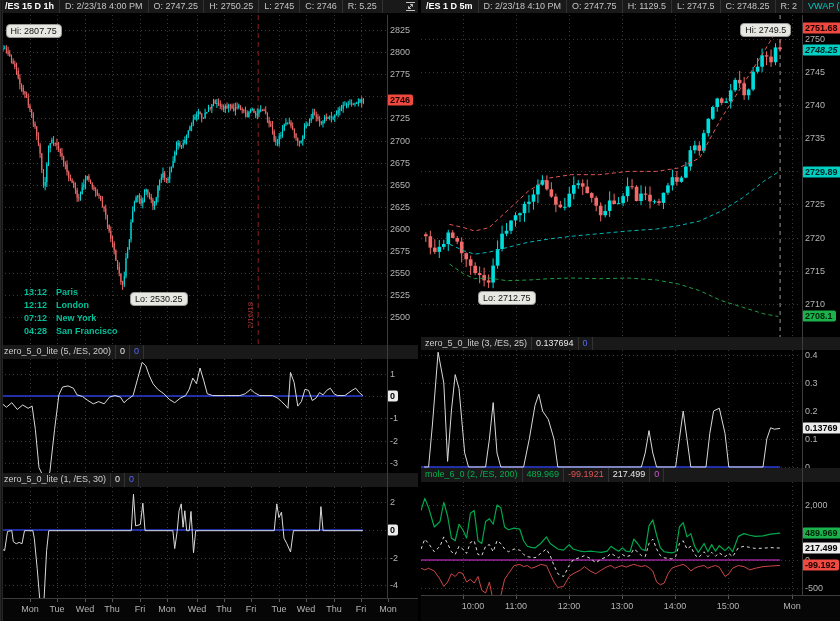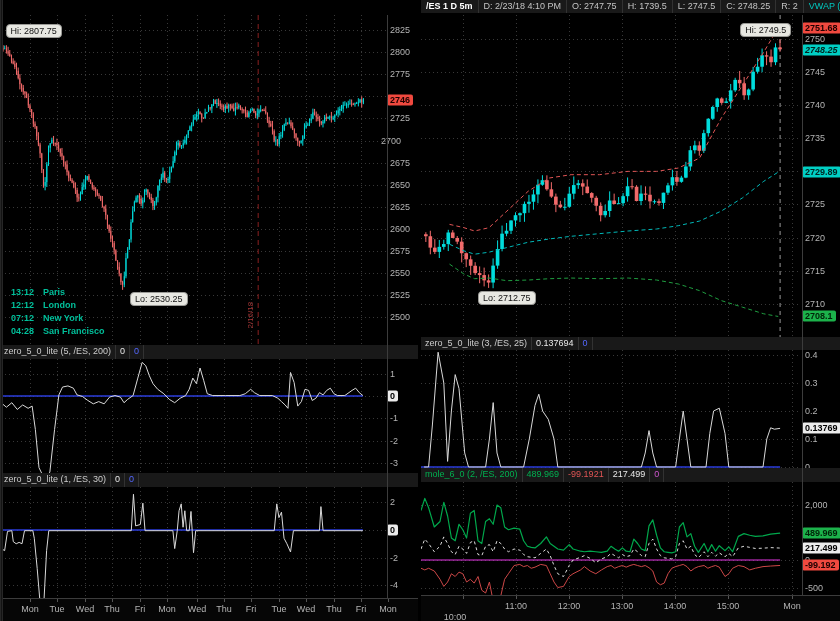--- a/index.html
+++ b/index.html
@@ -47,20 +47,37 @@
   .rotdate{position:absolute;font-size:8px;color:#a03434;transform:rotate(-90deg);
     transform-origin:center;white-space:nowrap;}
   .vsep{position:absolute;width:1px;background:#3c3c3c;}
 </style>
 </head>
 <body>
 
 <div class="screen">
 
   <section class="panel" id="panel-0" style="left: 0px; width: 418px;">
+    <header class="hdr">
+      <span class="sym">/ES 15 D 1h</span>
+      <span class="hfields">
+          <span class="hfield">D: 2/23/18 4:00 PM</span>
+          <span class="hfield">O: 2747.25</span>
+          <span class="hfield">H: 2750.25</span>
+          <span class="hfield">L: 2745</span>
+          <span class="hfield">C: 2746</span>
+          <span class="hfield">R: 5.25</span>
+        </span>
+      <span class="spacer"></span>
+      <span class="expand">
+        <svg width="11" height="11" style="position:static">
+          <path d="M1 1.5 H10 M1 9.5 H10 M3.5 7.5 L7.5 3.5 M7.5 3.5 h-2.3 M7.5 3.5 v2.3 M3.5 7.5 h2.3 M3.5 7.5 v-2.3" stroke="#c0c0c0" stroke-width="1" fill="none"></path>
+        </svg>
+      </span>
+    </header>
     <div class="charts" id="charts-0">
         <svg width="418" height="330" style="left: 0px; top: 2px;">
           <line x1="30.5" y1="0" x2="30.5" y2="330" stroke="#383838" stroke-width="1" stroke-dasharray="1 3"></line>
           <line x1="57.5" y1="0" x2="57.5" y2="330" stroke="#383838" stroke-width="1" stroke-dasharray="1 3"></line>
           <line x1="85.5" y1="0" x2="85.5" y2="330" stroke="#383838" stroke-width="1" stroke-dasharray="1 3"></line>
           <line x1="112.5" y1="0" x2="112.5" y2="330" stroke="#383838" stroke-width="1" stroke-dasharray="1 3"></line>
           <line x1="140.5" y1="0" x2="140.5" y2="330" stroke="#383838" stroke-width="1" stroke-dasharray="1 3"></line>
           <line x1="167.5" y1="0" x2="167.5" y2="330" stroke="#383838" stroke-width="1" stroke-dasharray="1 3"></line>
           <line x1="197.5" y1="0" x2="197.5" y2="330" stroke="#383838" stroke-width="1" stroke-dasharray="1 3"></line>
           <line x1="224.5" y1="0" x2="224.5" y2="330" stroke="#383838" stroke-width="1" stroke-dasharray="1 3"></line>
@@ -512,33 +529,33 @@
           <rect x="359.53214953271026" y="84.49263328719367" width="1" height="2.8014223617105785" fill="#00dcdc"></rect>
           <line x1="361.7160747663552" y1="81.40879744664662" x2="361.7160747663552" y2="92.53703035053732" stroke="#f16a6a" stroke-width="1"></line>
           <rect x="361.2160747663552" y="84.49263328719367" width="1" height="2.9882549506748433" fill="#f16a6a"></rect>
           <line x1="363.4" y1="83.06020449114993" x2="363.4" y2="89.18454770127789" stroke="#00dcdc" stroke-width="1"></line>
           <rect x="362.9" y="84.03510835428139" width="1" height="3.4457798835871216" fill="#00dcdc"></rect>
         </svg>
         <div class="axlab" style="left: 390px; top: 17.0281px;">2825</div>
         <div class="axlab" style="left: 390px; top: 39.1283px;">2800</div>
         <div class="axlab" style="left: 390px; top: 61.2285px;">2775</div>
         <div class="axlab" style="left: 390px; top: 105.429px;">2725</div>
-        <div class="axlab" style="left: 381px; top: 127.529px;">2700</div>
+        <div class="axlab" style="left: 390px; top: 127.529px;">2700</div>
         <div class="axlab" style="left: 390px; top: 149.629px;">2675</div>
         <div class="axlab" style="left: 390px; top: 171.729px;">2650</div>
         <div class="axlab" style="left: 390px; top: 193.83px;">2625</div>
         <div class="axlab" style="left: 390px; top: 215.93px;">2600</div>
         <div class="axlab" style="left: 390px; top: 238.03px;">2575</div>
         <div class="axlab" style="left: 390px; top: 260.13px;">2550</div>
         <div class="axlab" style="left: 390px; top: 282.23px;">2525</div>
         <div class="axlab" style="left: 390px; top: 304.331px;">2500</div>
         <div class="badge red" style="left: 387px; top: 86.8647px;">2746</div>
         <div class="callout" style="left: 5.62px; top: 11.2773px;">Hi: 2807.75</div>
         <div class="callout" style="left: 129.975px; top: 278.589px; text-align: right;">Lo: 2530.25</div>
-        <div class="sessions" style="left: 6px; top: 273px;">
+        <div class="sessions" style="left: 19px; top: 273px;">
           <div class="sessrow">
             <div class="st">13:12</div>
             <div class="sc">Paris</div>
           </div>
           <div class="sessrow">
             <div class="st">12:12</div>
             <div class="sc">London</div>
           </div>
           <div class="sessrow">
             <div class="st">07:12</div>
@@ -649,21 +666,21 @@
   </section>
 
   <div class="divider"></div>
 
   <section class="panel" id="panel-1" style="left: 421px; width: 419px;">
     <header class="hdr">
       <span class="sym">/ES 1 D 5m</span>
       <span class="hfields">
           <span class="hfield">D: 2/23/18 4:10 PM</span>
           <span class="hfield">O: 2747.75</span>
-          <span class="hfield">H: 1739.5</span>
+          <span class="hfield">H: 1129.5</span>
           <span class="hfield">L: 2747.5</span>
           <span class="hfield">C: 2748.25</span>
           <span class="hfield">R: 2</span>
           <span class="hfield teal">VWAP (-2.0, 2.0, DAY)</span>
         </span>
       <span class="spacer"></span>
 
     </header>
     <div class="charts" id="charts-1">
         <svg width="419" height="322" style="left: 0px; top: 2px;">
@@ -913,21 +930,21 @@
           <polyline points="0,28.497565725413825 3.8000000000000003,16.394352482960077 7.6000000000000005,25.746835443037973 13.3,45.001947419668944 19,39.500486854917234 22.8,20.24537487828627 26.6,33.99902629016553 30.400000000000002,56.00486854917234 34.199999999999996,58.7555988315482 38,42.25121713729308 41.8,47.75267770204479 45.6,56.00486854917234 49.4,31.24829600778968 53.2,28.497565725413825 57,58.7555988315482 60.800000000000004,61.50632911392405 64.60000000000001,39.500486854917234 68.39999999999999,36.749756572541386 72.2,42.25121713729308 76,22.996105160662125 79.8,25.746835443037973 83.6,45.001947419668944 87.4,47.75267770204479 93.1,46.10223953261928 98.8,47.20253164556962 102.60000000000001,58.7555988315482 106.4,64.25705939629991 110.19999999999999,65.35735150925025 114,65.90749756572541 119.7,61.50632911392405 125.4,54.90457643622201 129.20000000000002,61.50632911392405 133,64.25705939629991 136.79999999999998,67.00778967867575 142.5,68.10808179162609 148.20000000000002,62.606621226874395 152,67.00778967867575 159.6,69.20837390457643 163.4,69.7585199610516 169.1,69.20837390457643 174.8,69.7585199610516 180.5,70.30866601752678 186.2,69.20837390457643 190,64.25705939629991 193.8,67.00778967867575 197.6,69.20837390457643 201.4,65.90749756572541 205.20000000000002,69.20837390457643 209.00000000000003,69.7585199610516 212.8,57.10516066212269 216.6,61.50632911392405 220.39999999999998,67.00778967867575 224.2,68.65822784810126 228,43.901655306718595 231.79999999999998,37.85004868549173 235.6,53.254138266796495 239.4,65.90749756572541 243.20000000000002,69.7585199610516 247,70.30866601752678 250.8,70.85881207400195 254.60000000000002,69.7585199610516 258.40000000000003,45.001947419668944 262.2,40.600778967867576 266,54.90457643622201 269.8,51.60370009737098 273.59999999999997,64.25705939629991 277.4,70.30866601752678 283.1,61.50632911392405 286.9,69.7585199610516 290.7,62.606621226874395 294.5,69.20837390457643 298.3,63.70691333982473 304,68.65822784810126 307.8,64.80720545277507 311.59999999999997,69.7585199610516 317.3,54.35443037974684 323,51.60370009737098 328.7,53.254138266796495 334.4,54.35443037974684 342,53.804284323271666 349.6,52.15384615384615 359.09999999999997,51.05355404089581 " fill="none" stroke="#00a84c" stroke-width="1.2" stroke-linejoin="round"></polyline>
         </svg>
         <div class="axlab" style="left: 384px; top: 491.996px;">2,000</div>
         <div class="axlab" style="left: 384px; top: 547.011px;">0</div>
         <div class="axlab" style="left: 384px; top: 574.518px;">-500</div>
         <div class="badge green" style="left: 381px; top: 520.055px;">489.969</div>
         <div class="badge white" style="left: 381px; top: 535.045px;">217.499</div>
         <div class="badge red" style="left: 381px; top: 552.468px;">-99.192</div>
         <div class="taxis" style="top: 582px; height: 26px; width: 419px;">
           <div class="ttick" style="left: 42px;"></div>
-          <div class="tlab" style="left: 34px; margin-top: 11px;">10:00</div>
+          <div class="tlab" style="left: 52px;">10:00</div>
           <div class="ttick" style="left: 95px;"></div>
           <div class="tlab" style="left: 95px;">11:00</div>
           <div class="ttick" style="left: 148px;"></div>
           <div class="tlab" style="left: 148px;">12:00</div>
           <div class="ttick" style="left: 201px;"></div>
           <div class="tlab" style="left: 201px;">13:00</div>
           <div class="ttick" style="left: 254px;"></div>
           <div class="tlab" style="left: 254px;">14:00</div>
           <div class="ttick" style="left: 307px;"></div>
           <div class="tlab" style="left: 307px;">15:00</div>

